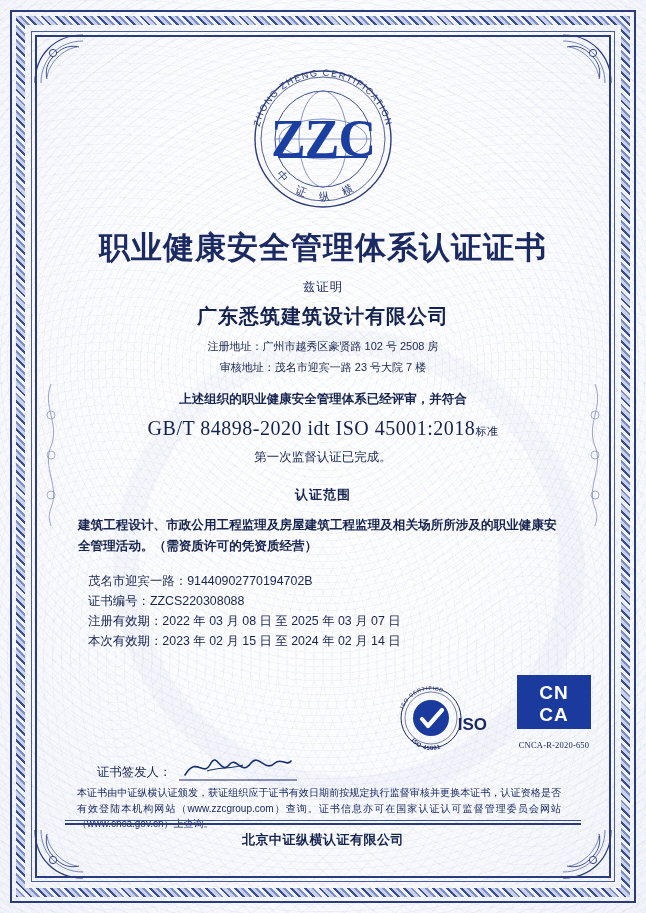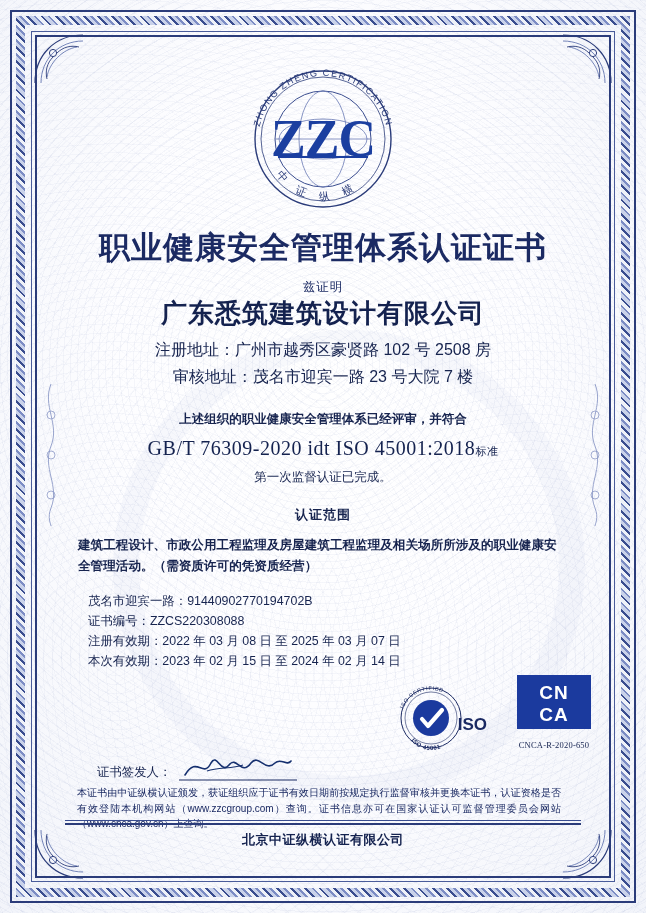--- a/index.html
+++ b/index.html
@@ -126,37 +126,38 @@
   }
 
   .zizhengming {
     margin-top: 10px;
     font-size: 12.5px;
     color: #1b2a63;
     letter-spacing: 1px;
   }
 
   .company {
+    margin-top: 7px;
     font-family: "Liberation Serif", serif;
     font-weight: bold;
-    font-size: 26px;
+    font-size: 20px;
     color: #14224f;
     letter-spacing: 1px;
     white-space: nowrap;
   }
 
   .addr-line {
     margin-top: 9px;
-    font-size: 16px;
+    font-size: 11px;
     color: #17244f;
   }
   .addr-line.second { margin-top: 6px; }
 
   .statement {
-    margin-top: 23px;
+    margin-top: 16px;
     font-size: 12.5px;
     font-weight: bold;
     color: #17244f;
   }
 
   .standard {
     margin-top: 9px;
     font-family: "Liberation Serif", serif;
     font-size: 20px;
     color: #14224f;
@@ -389,21 +390,21 @@
     <div class="zizhengming">兹证明</div>
 
     <div class="company">广东悉筑建筑设计有限公司</div>
 
     <div class="addr-line">注册地址：广州市越秀区豪贤路 102 号 2508 房</div>
     <div class="addr-line second">审核地址：茂名市迎宾一路 23 号大院 7 楼</div>
 
     <div class="statement">上述组织的职业健康安全管理体系已经评审，并符合</div>
 
     <div class="standard">
-      <span>GB/T 76309-2020 idt ISO 45001:2018</span><span class="suffix">标准</span>
+      <span>GB/T 84898-2020 idt ISO 45001:2018</span><span class="suffix">标准</span>
     </div>
 
     <div class="supervision">第一次监督认证已完成。</div>
 
     <div class="scope-title">认证范围</div>
     <div class="scope-body">建筑工程设计、市政公用工程监理及房屋建筑工程监理及相关场所所涉及的职业健康安全管理活动。（需资质许可的凭资质经营）</div>
 
     <div class="meta">
       <div class="meta-row">茂名市迎宾一路：91440902770194702B</div>
       <div class="meta-row">证书编号：ZZCS220308088</div>

